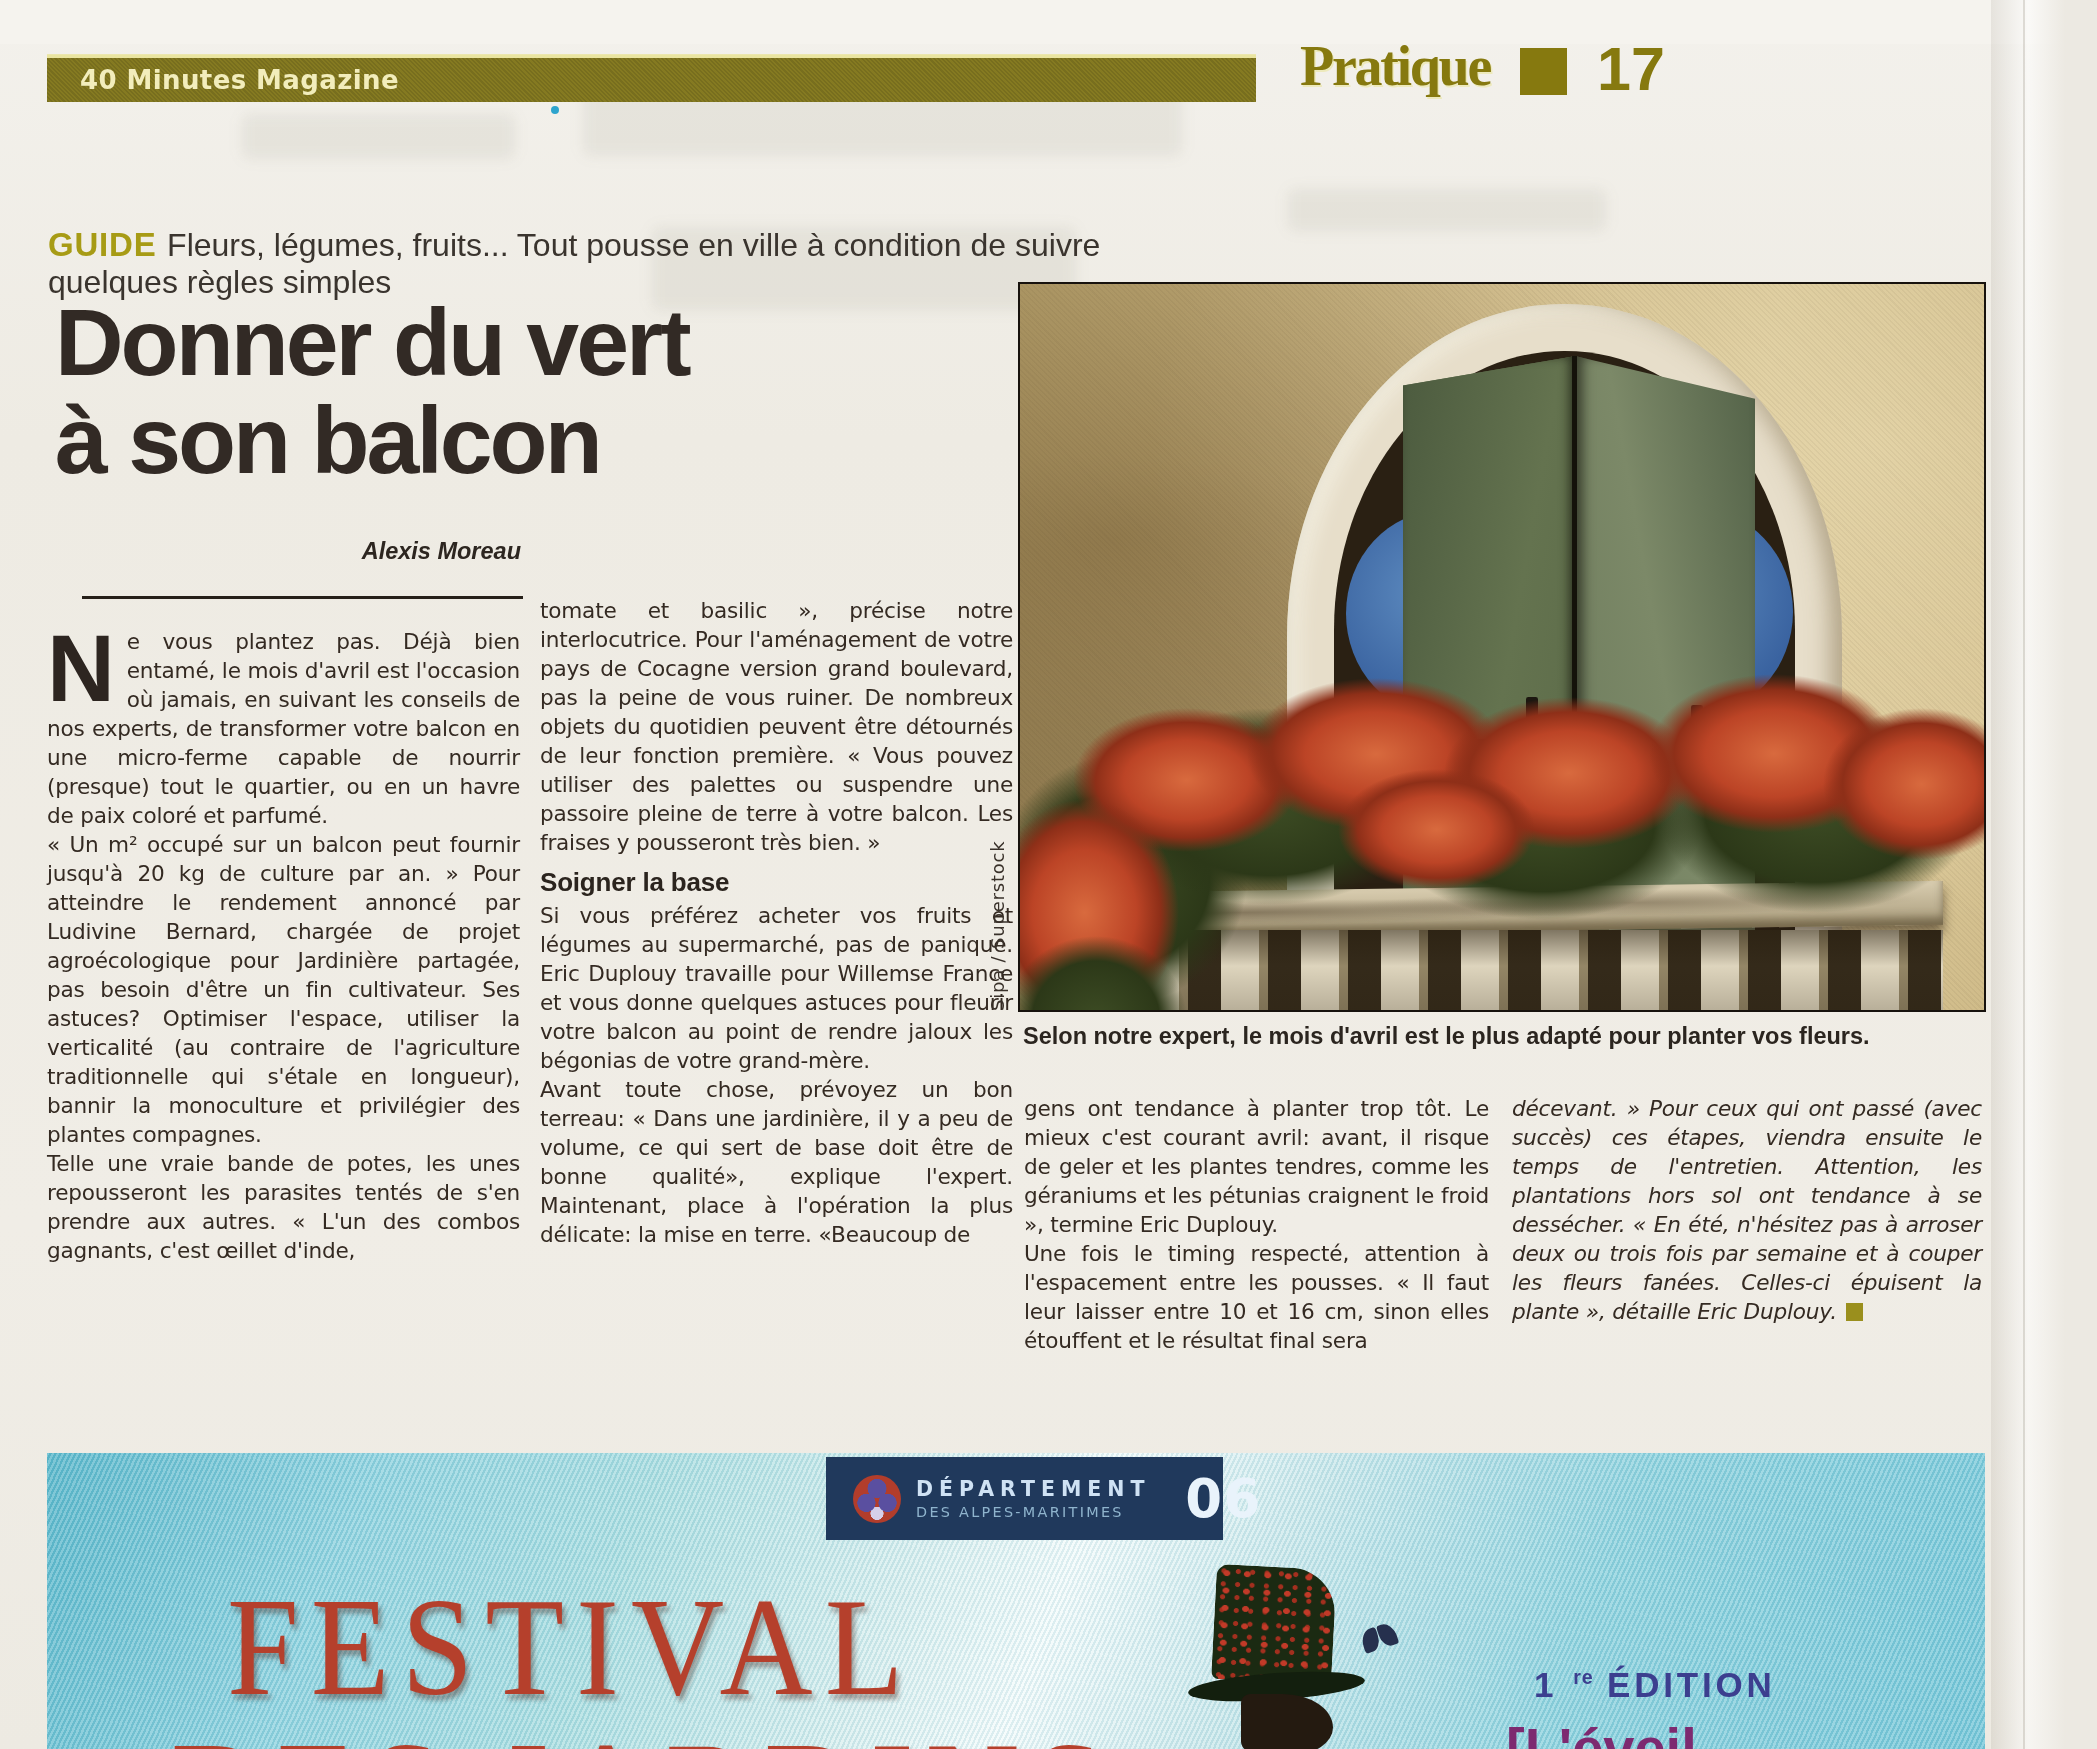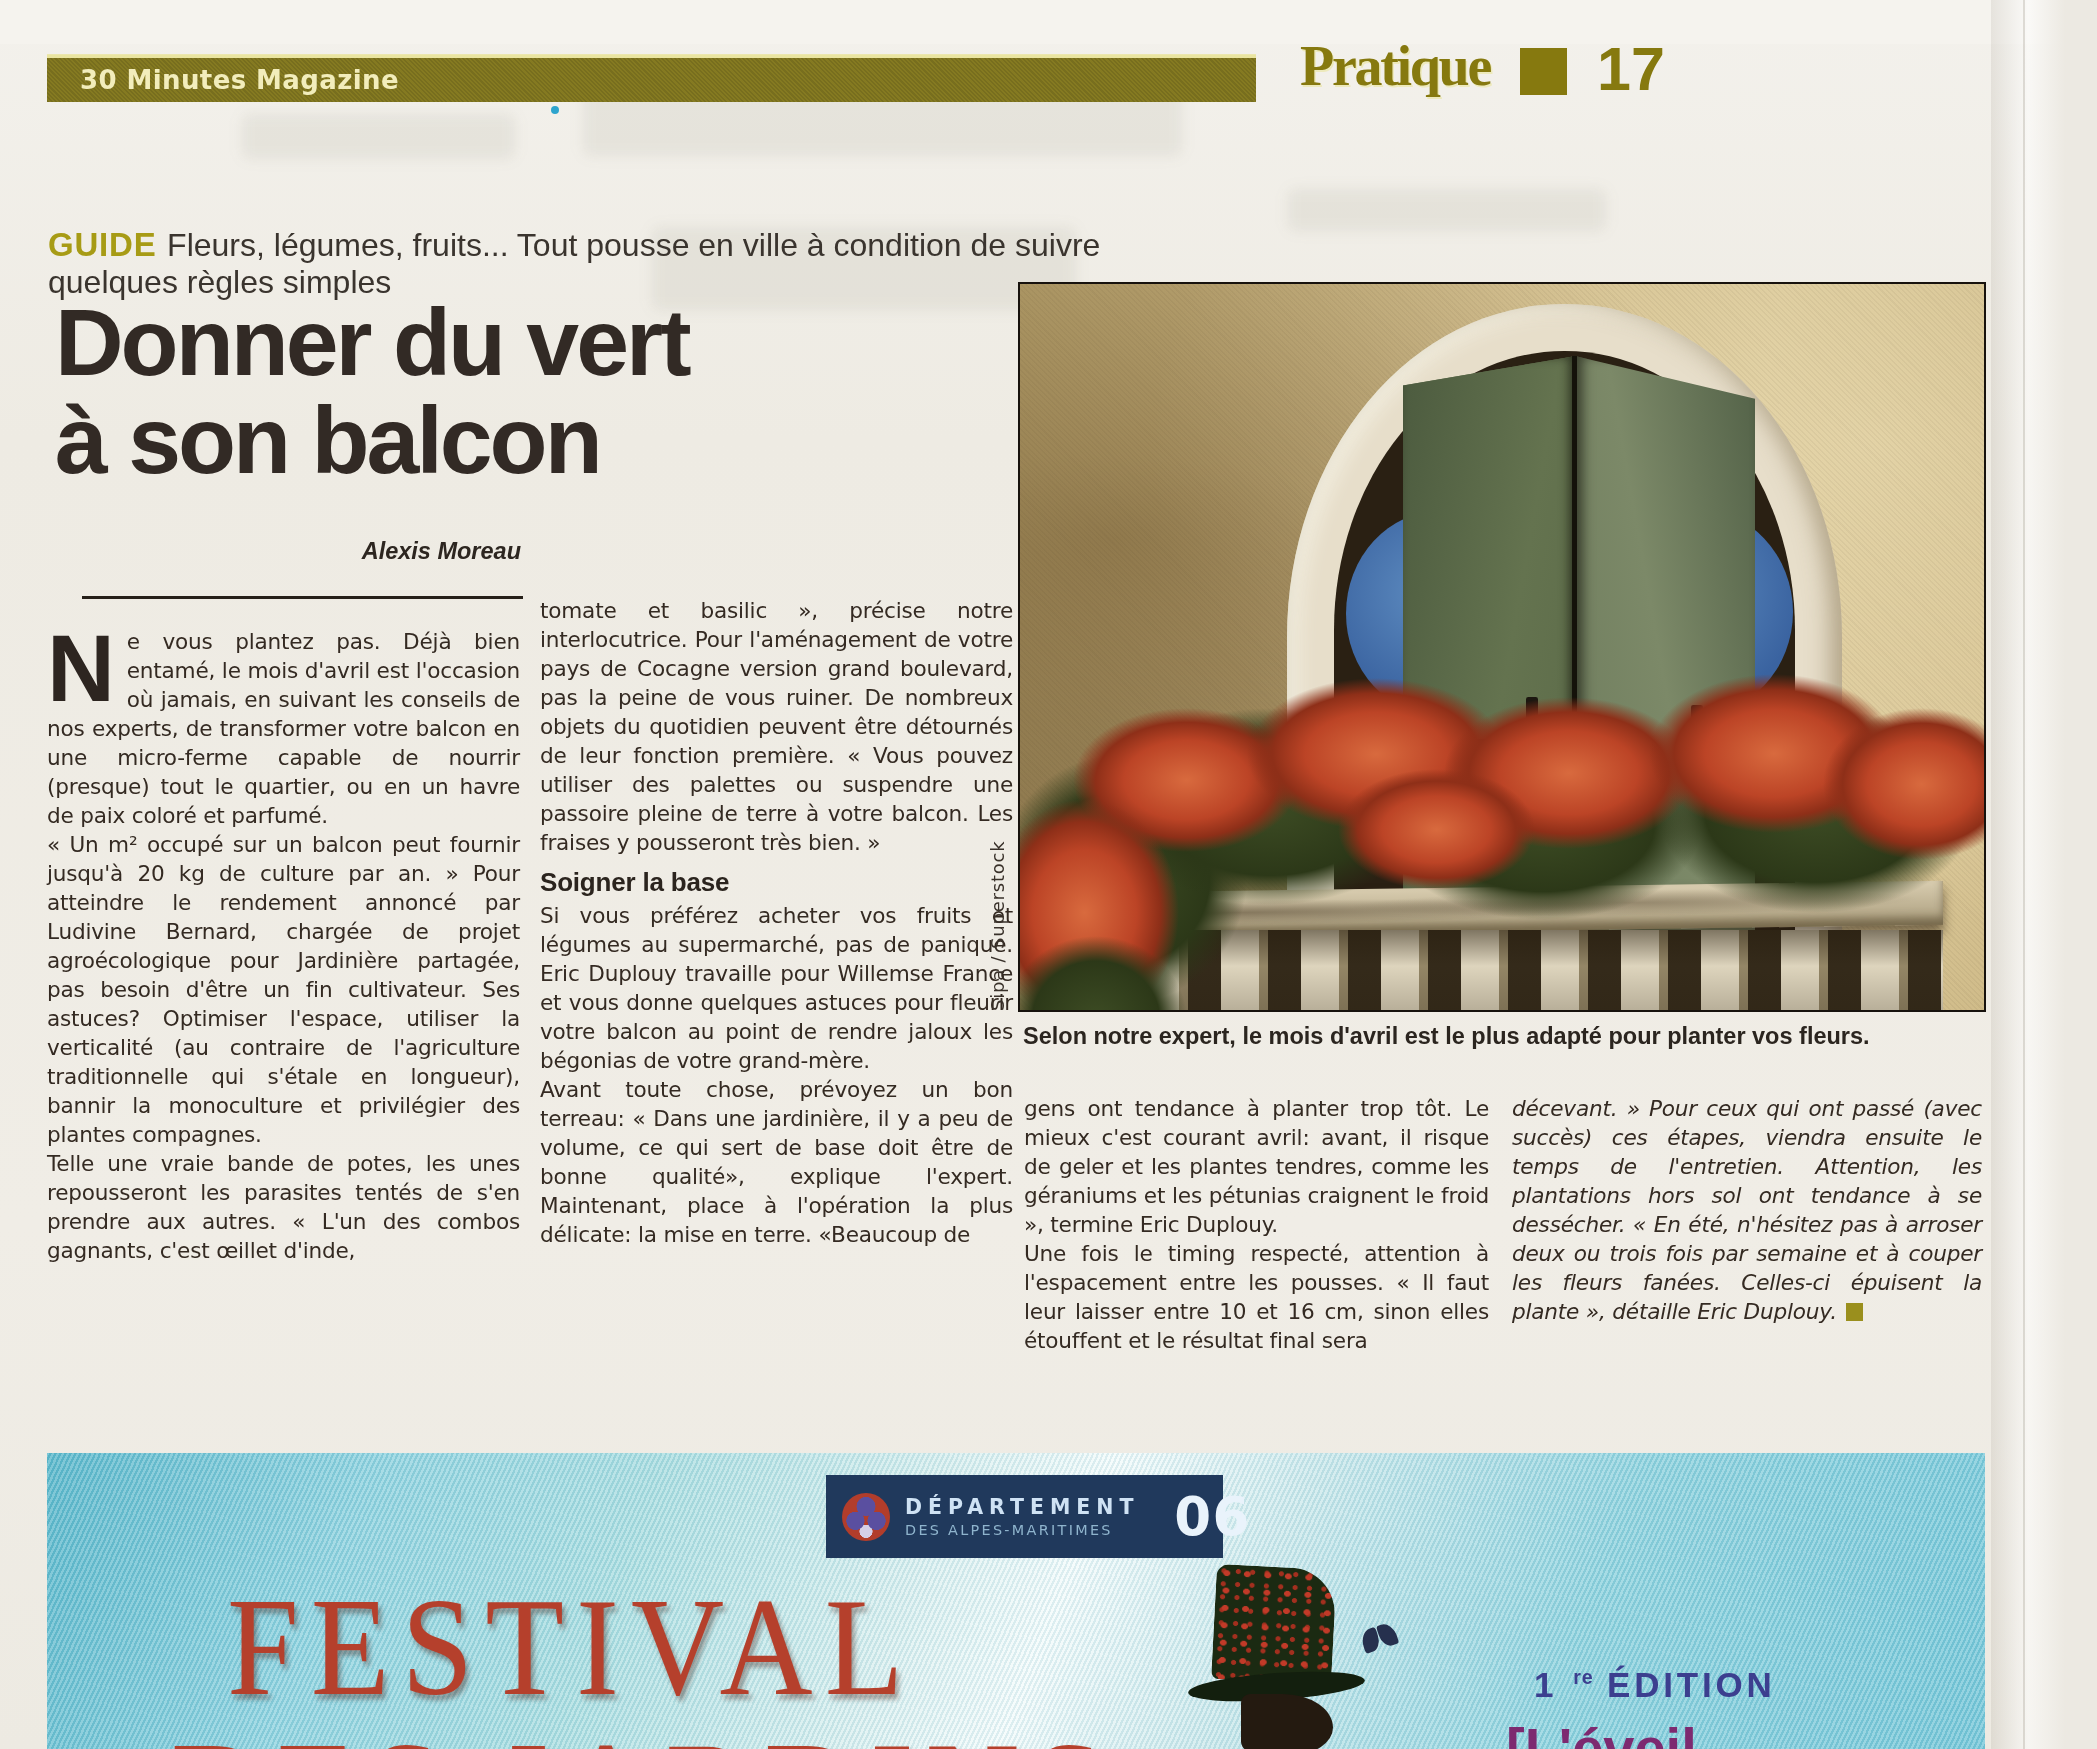--- a/index.html
+++ b/index.html
@@ -98,22 +98,22 @@
   .bloom{background:radial-gradient(closest-side,#d86a3e,#bc4426 55%,#8e2f18 80%,transparent);}
   .photo-credit{position:absolute;left:987px;top:635px;height:376px;writing-mode:vertical-rl;
     transform:rotate(180deg);font-size:18px;color:#39312a;letter-spacing:0.8px;}
   .caption{position:absolute;left:1023px;top:1023px;width:959px;font-family:"Liberation Sans",sans-serif;
     font-weight:700;font-size:23.5px;color:#2b251f;}
   
   .ad{position:absolute;left:47px;top:1453px;width:1938px;height:296px;overflow:hidden;
     background:linear-gradient(112deg,#58b6ca 0%,#8ed2df 16%,#abdee1 30%,#d9efef 44%,#f3fbfb 52%,#cde9ec 62%,#8ed2de 78%,#74c6d8 100%);}
   .ad::after{content:"";position:absolute;inset:0;pointer-events:none;
     background:repeating-linear-gradient(115deg,rgba(255,255,255,0.22) 0 2.3px,rgba(70,150,170,0.13) 2.3px 4.5px);}
-  .dept{position:absolute;left:779px;top:22px;width:397px;height:83px;background:#20395c;
-    display:flex;align-items:center;padding:0 16px;box-sizing:border-box;z-index:3;}
+  .dept{position:absolute;left:779px;top:4px;width:397px;height:83px;background:#20395c;
+    display:flex;align-items:center;padding:0 27px;box-sizing:border-box;z-index:3;}
   .emblem{width:48px;height:48px;border-radius:50%;flex:0 0 auto;
     background:
       radial-gradient(circle at 50% 28%,#5a4fa0 0 22%,transparent 23%),
       radial-gradient(circle at 28% 58%,#5a4fa0 0 20%,transparent 21%),
       radial-gradient(circle at 72% 58%,#5a4fa0 0 20%,transparent 21%),
       radial-gradient(circle at 50% 80%,#d5cfe8 0 14%,transparent 15%),
       #b23d2b;}
   .dept-text{display:flex;flex-direction:column;margin-left:15px;}
   .dept-l1{font-size:20.5px;letter-spacing:6px;color:#cfe2f4;font-weight:600;}
   .dept-l2{font-size:14.4px;letter-spacing:2.3px;color:#8fb4cd;margin-top:3px;}
@@ -151,21 +151,21 @@
   <div class="right-edge"></div>
   <div class="crease"></div>
 
   <div class="ghost" style="left:583px;top:89px;width:599px;height:67px;"></div>
   <div class="ghost" style="left:242px;top:114px;width:273px;height:45px;"></div>
   <div class="ghost" style="left:652px;top:227px;width:424px;height:83px;"></div>
   <div class="ghost" style="left:1288px;top:189px;width:318px;height:42px;"></div>
   <div class="dot-cyan"></div>
 
   <div class="masthead-bar">
-    <span class="masthead-label">30 Minutes Magazine</span>
+    <span class="masthead-label">40 Minutes Magazine</span>
   </div>
   <div class="section-head">
     <span class="section-name">Pratique</span>
     <span class="section-square"></span>
     <span class="page-num">17</span>
   </div>
 
   <div class="kicker">
     <span class="kicker-label">GUIDE</span><span>Fleurs, légumes, fruits... Tout pousse en ville à condition de suivre quelques règles simples</span>
   </div>

